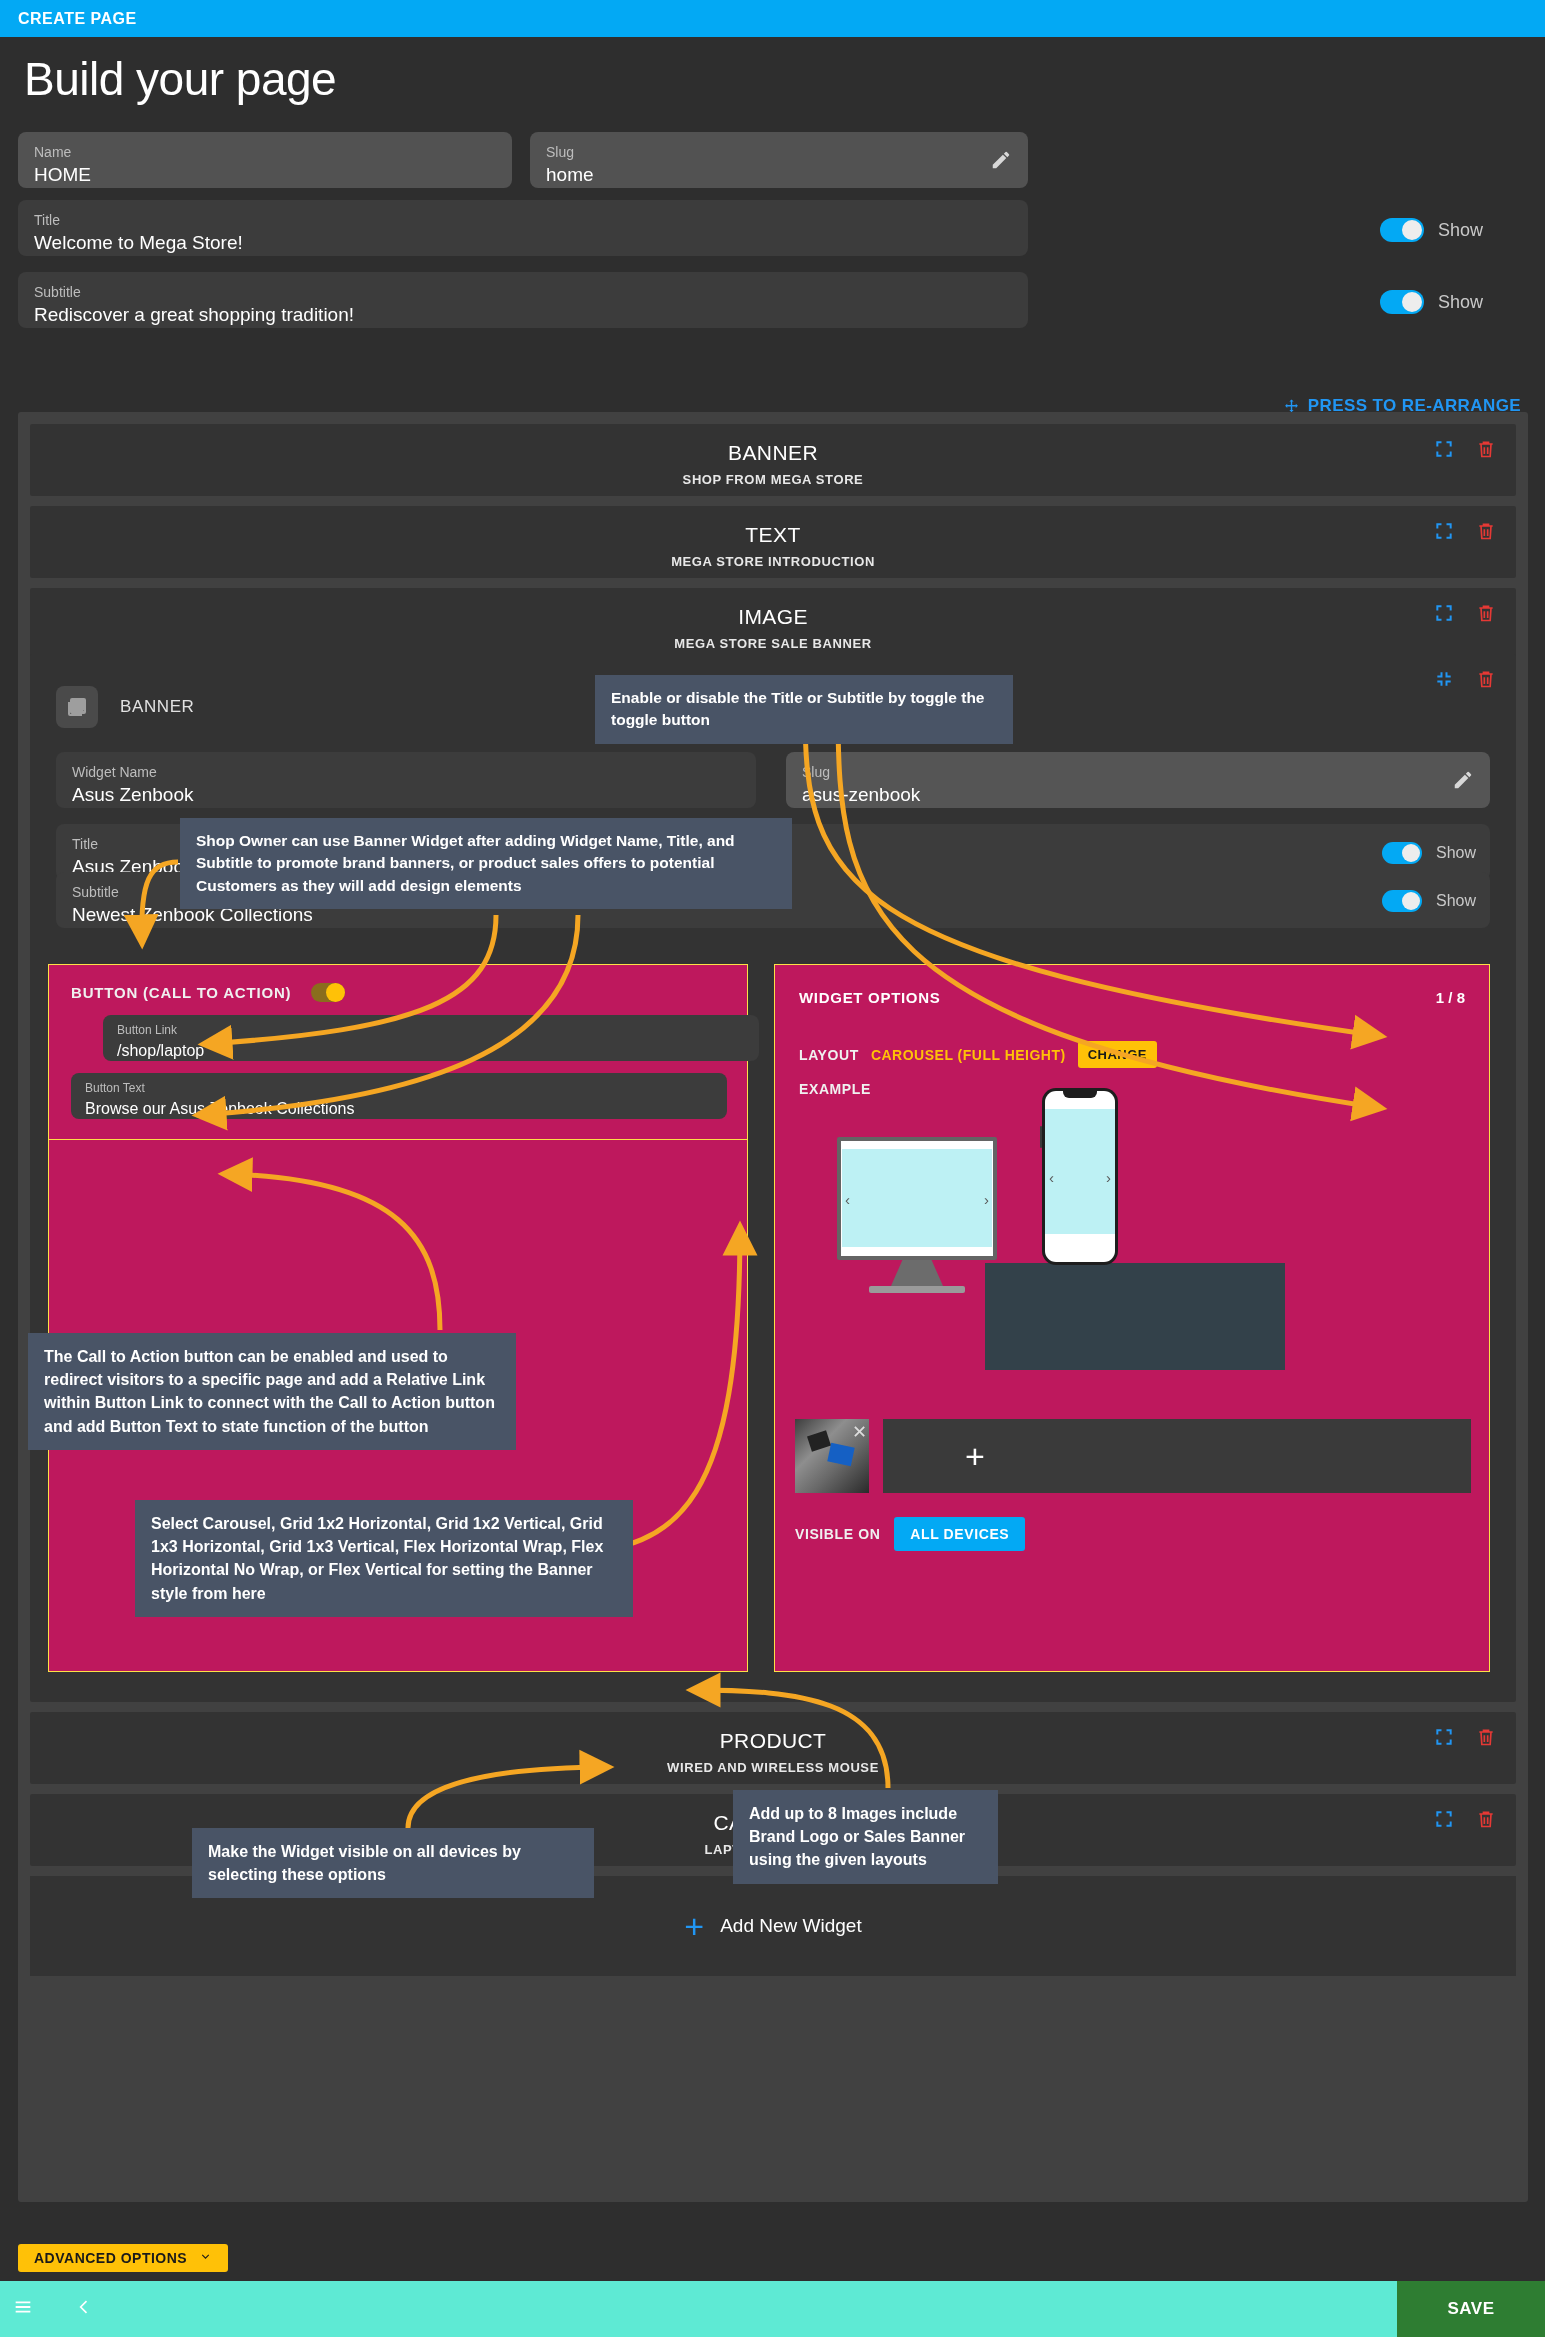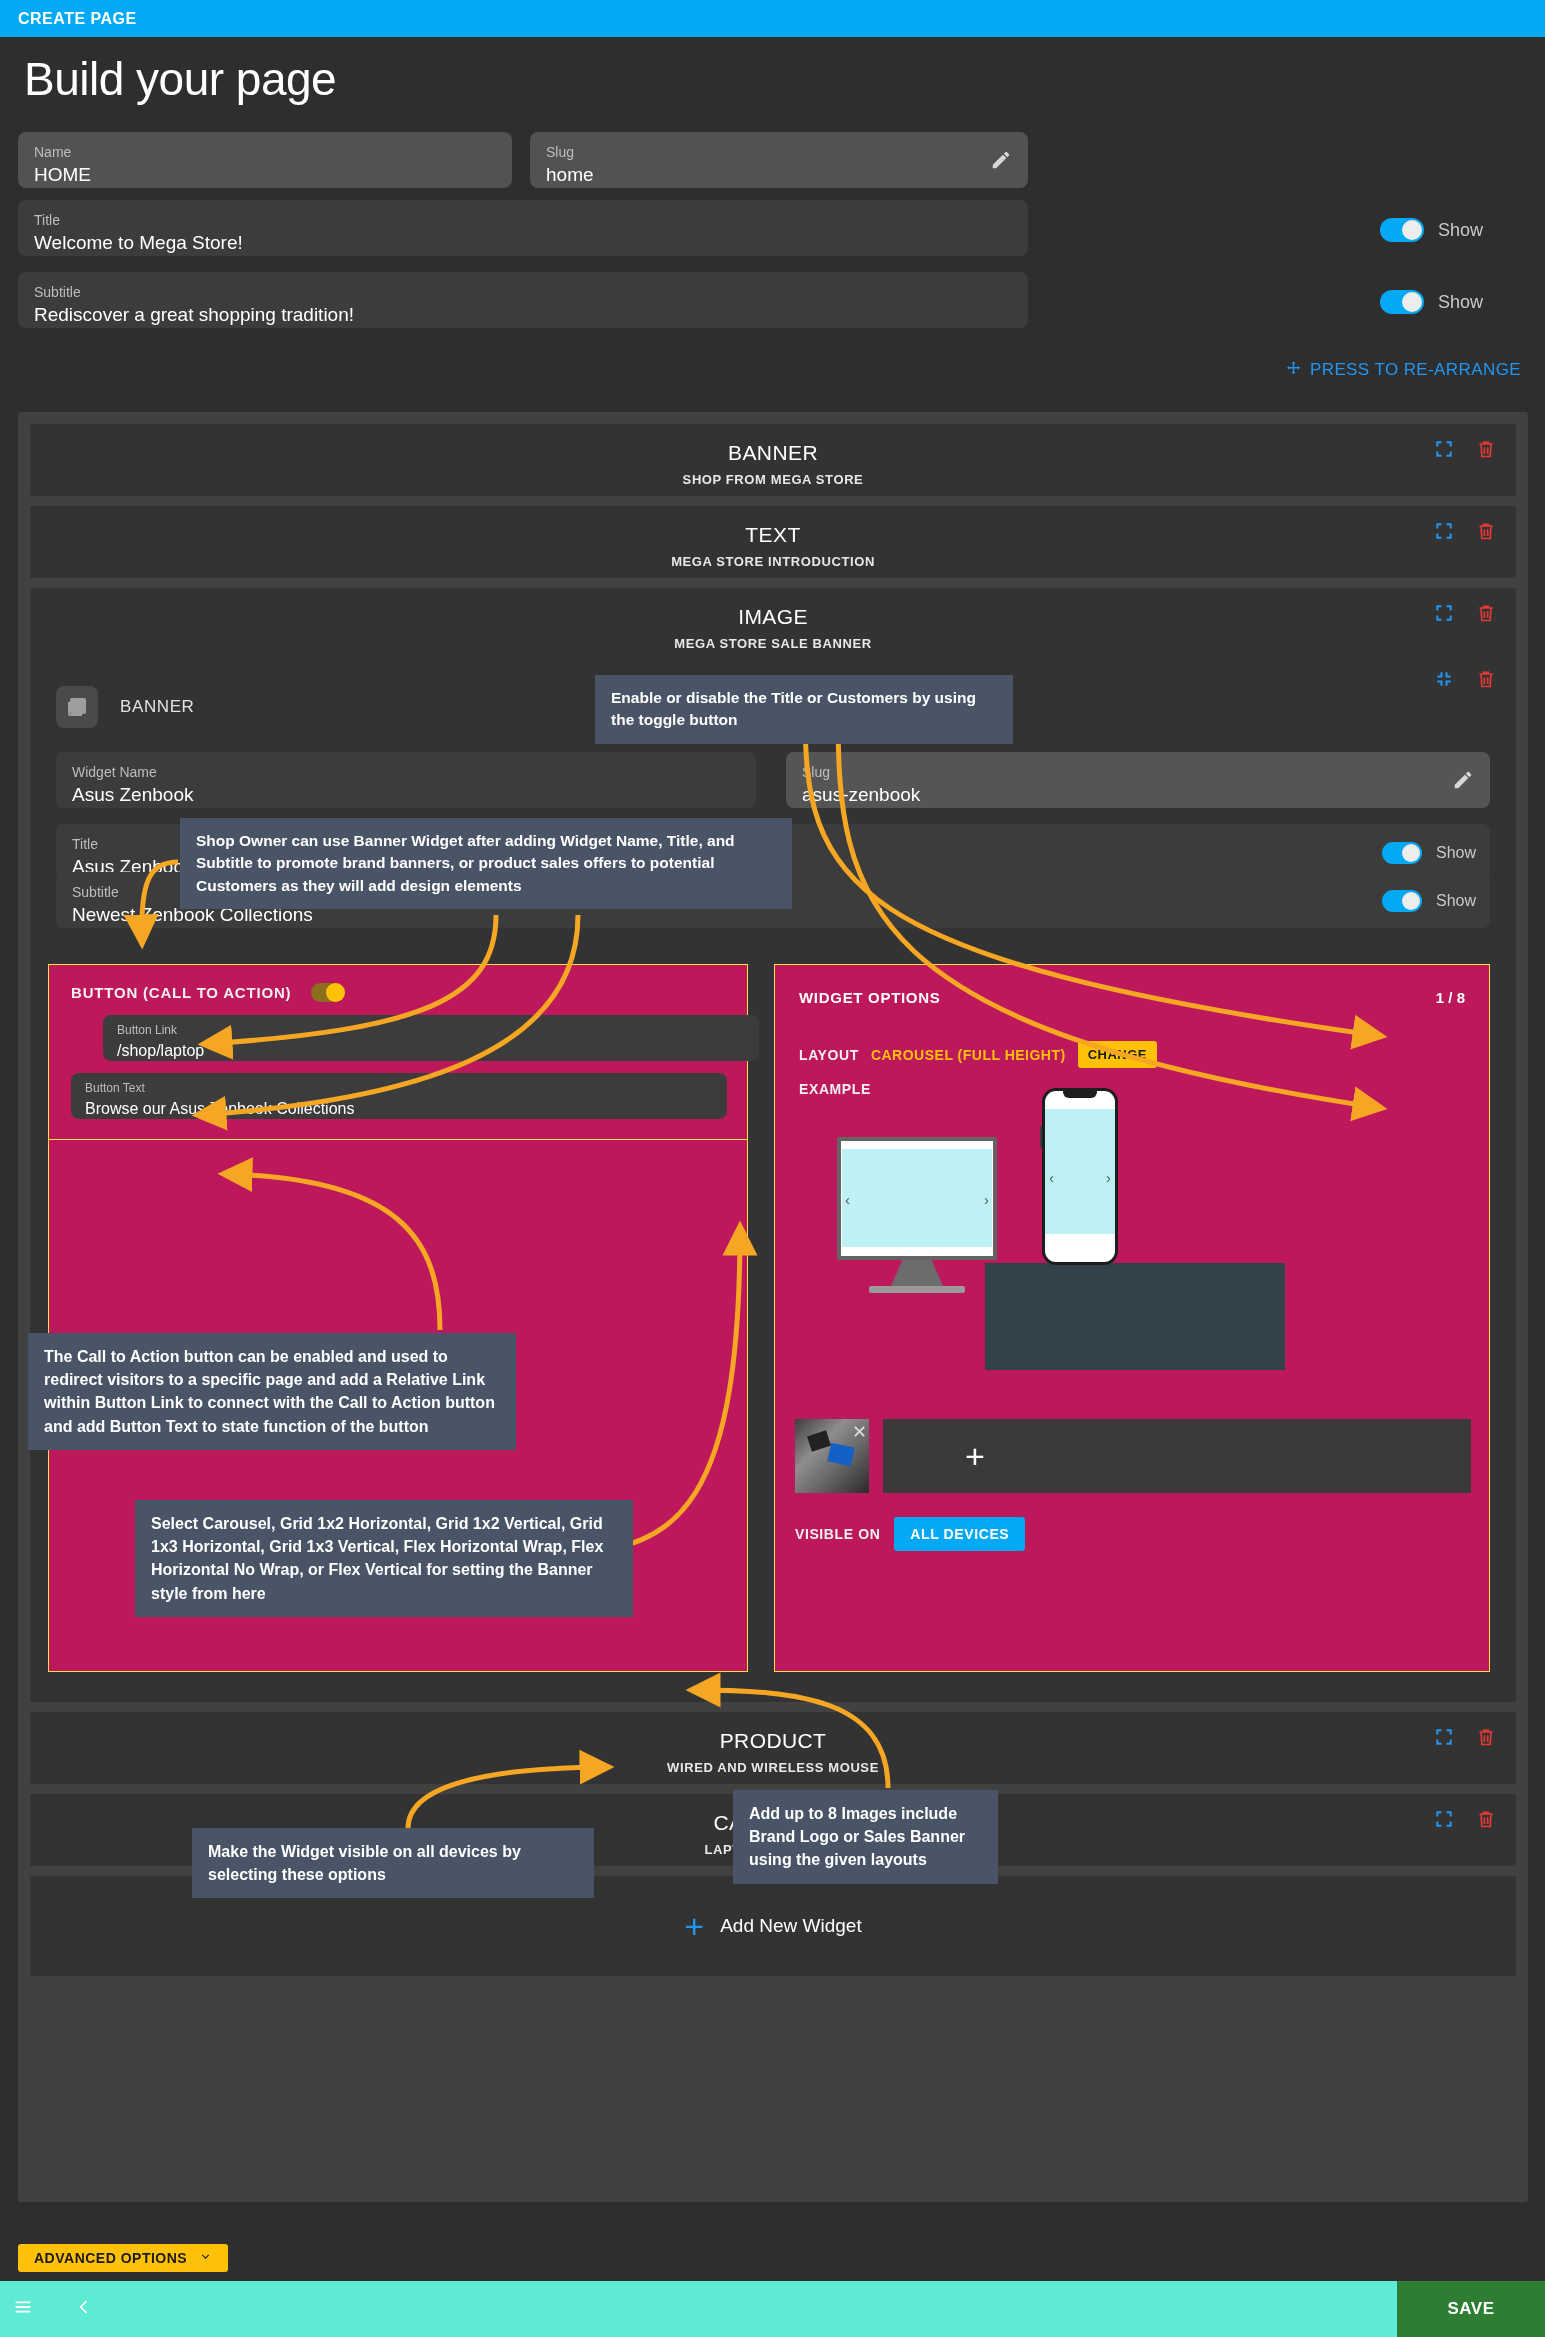--- a/index.html
+++ b/index.html
@@ -55,23 +55,23 @@
   .toggle .knob {
     position: absolute; right: 2px; top: 2px; width: 20px; height: 20px;
     border-radius: 50%; background: #ededed;
   }
   .toggle-label { font-size: 18px; color: #c9c9c9; }
   #toggle-title { left: 1380px; top: 218px; }
   #toggle-subtitle { left: 1380px; top: 290px; }
 
   
   .rearrange {
-    position: absolute; right: 24px; top: 360px;
-    color: #2196f3; font-size: 17px; font-weight: 400; letter-spacing: .4px;
-    display: flex; align-items: flex-start; gap: 8px;
+    position: absolute; right: 24px; top: 396px;
+    color: #2196f3; font-size: 17px; font-weight: 700; letter-spacing: .4px;
+    display: flex; align-items: center; gap: 8px;
   }
   .move-icon { width: 17px; height: 17px; }
 
   
   .widget-area {
     position: absolute; left: 18px; top: 412px; width: 1510px; height: 1790px;
     background: #414141; border-radius: 3px;
   }
 
   .widget-row {
@@ -545,20 +545,20 @@
       <path d="M440,1330 C440,1240 400,1178 225,1174"></path>
 
       <path d="M567,1552 C680,1552 740,1500 740,1228"></path>
 
       <path d="M408,1828 C408,1790 470,1768 607,1767"></path>
 
       <path d="M888,1788 C888,1700 800,1690 693,1690"></path>
     </g>
   </svg>
 
-  <div class="anno" id="anno-toggle">Enable or disable the Title or Customers by using the toggle button</div>
+  <div class="anno" id="anno-toggle">Enable or disable the Title or Subtitle by toggle the toggle button</div>
   <div class="anno" id="anno-cta">The Call to Action button can be enabled and used to redirect visitors to a specific page and add a Relative Link within Button Link to connect with the Call to Action button and add Button Text to state function of the button</div>
   <div class="anno" id="anno-banner">Shop Owner can use Banner Widget after adding Widget Name, Title, and Subtitle to promote brand banners, or product sales offers to potential Customers as they will add design elements</div>
   <div class="anno" id="anno-layout">Select Carousel, Grid 1x2 Horizontal, Grid 1x2 Vertical, Grid 1x3 Horizontal, Grid 1x3 Vertical, Flex Horizontal Wrap, Flex Horizontal No Wrap, or Flex Vertical for setting the Banner style from here</div>
   <div class="anno" id="anno-visible">Make the Widget visible on all devices by selecting these options</div>
   <div class="anno" id="anno-images">Add up to 8 Images include Brand Logo or Sales Banner using the given layouts</div>
 
 </div>
 
 </body></html>

